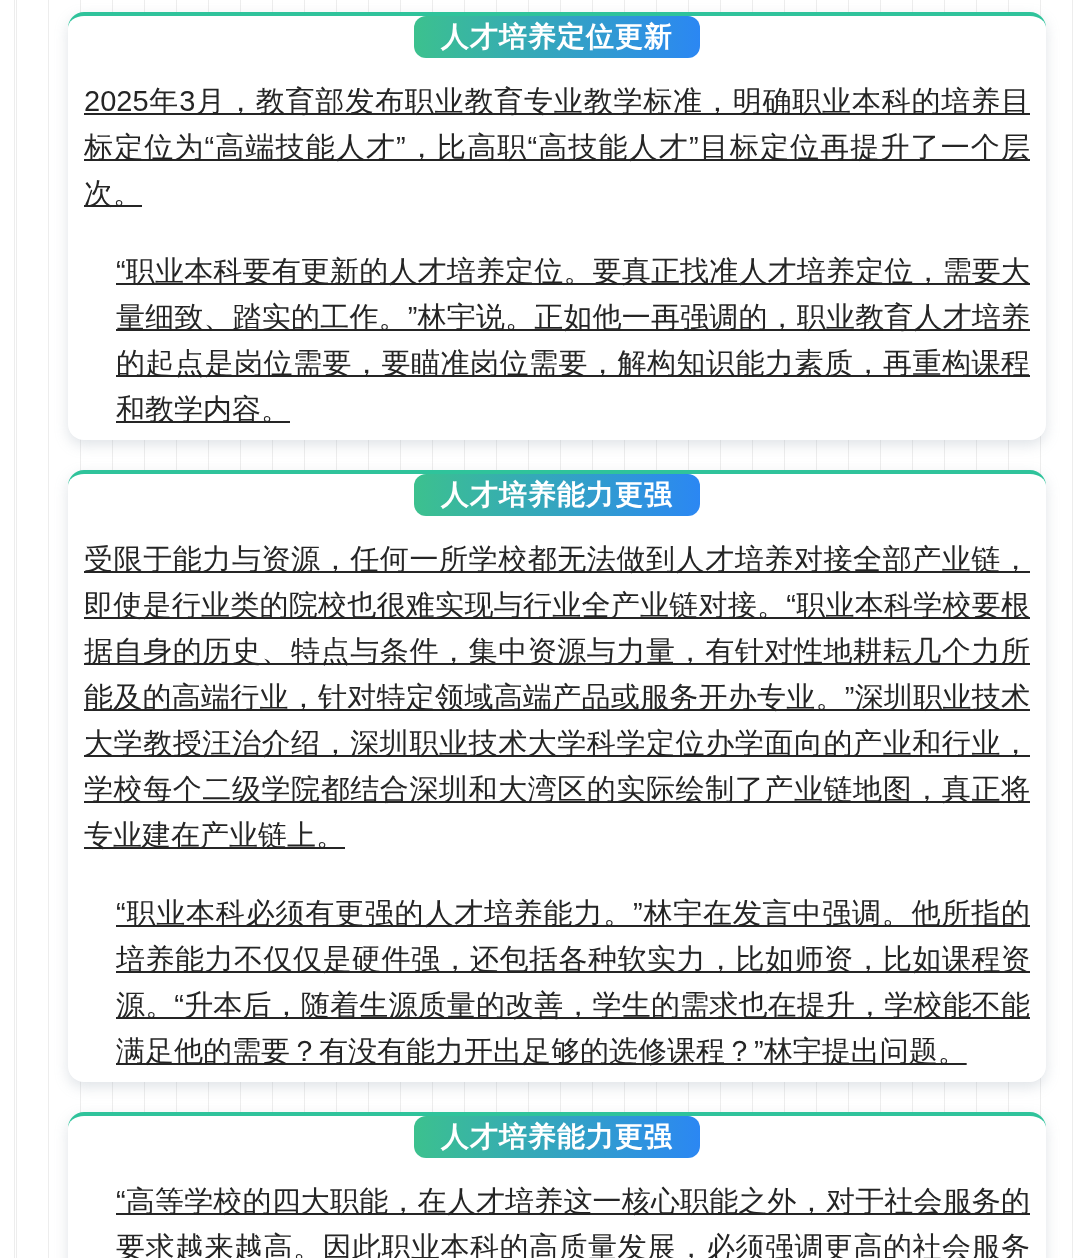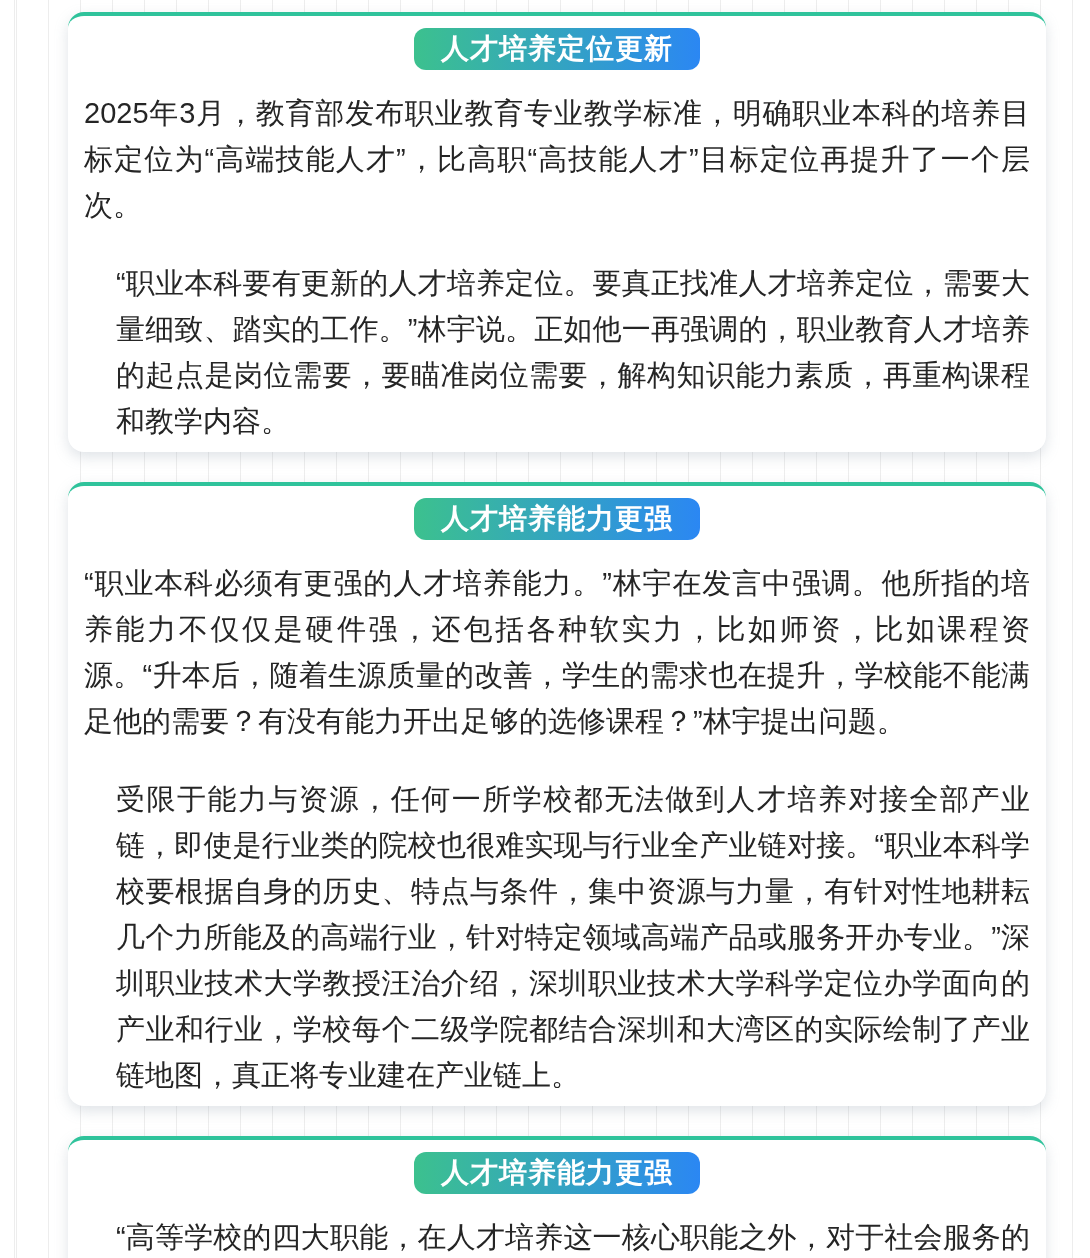--- a/index.html
+++ b/index.html
@@ -22,21 +22,21 @@
   }
   .card {
     box-sizing: border-box;
     width: 978px;
     margin-left: 68px;
     margin-bottom: 30px;
     background: #ffffff;
     border-top: 4px solid #2fc39b;
     border-radius: 16px;
     box-shadow: 0 5px 14px rgba(140, 155, 170, 0.28);
-    padding: 12px 16px 8px 16px;
+    padding: 0 16px 8px 16px;
   }
   .card--last {
     min-height: 280px;
     margin-bottom: 0;
   }
   .pill {
     width: fit-content;
     margin: 0 auto;
     height: 42px;
     line-height: 42px;
@@ -52,20 +52,21 @@
   }
   .card-body {
     margin-top: 20px;
   }
   .card-body p {
     margin: 0 0 32px 0;
     font-size: 29px;
     line-height: 46px;
     color: #252525;
     text-align: justify;
+    text-decoration: underline;
   }
   .card-body p:last-child {
     margin-bottom: 0;
     margin-left: 32px;
   }
 </style>
 </head>
 <body>
 
 <div class="page">
@@ -78,22 +79,22 @@
       <p>2025年3月，教育部发布职业教育专业教学标准，明确职业本科的培养目标定位为“高端技能人才”，比高职“高技能人才”目标定位再提升了一个层次。</p>
       <p>“职业本科要有更新的人才培养定位。要真正找准人才培养定位，需要大量细致、踏实的工作。”林宇说。正如他一再强调的，职业教育人才培养的起点是岗位需要，要瞄准岗位需要，解构知识能力素质，再重构课程和教学内容。</p>
     </div>
   </section>
 
   <section class="card">
     <div class="pill">
       <span>人才培养能力更强</span>
     </div>
     <div class="card-body">
+      <p>受限于能力与资源，任何一所学校都无法做到人才培养对接全部产业链，即使是行业类的院校也很难实现与行业全产业链对接。“职业本科学校要根据自身的历史、特点与条件，集中资源与力量，有针对性地耕耘几个力所能及的高端行业，针对特定领域高端产品或服务开办专业。”深圳职业技术大学教授汪治介绍，深圳职业技术大学科学定位办学面向的产业和行业，学校每个二级学院都结合深圳和大湾区的实际绘制了产业链地图，真正将专业建在产业链上。</p>
       <p>“职业本科必须有更强的人才培养能力。”林宇在发言中强调。他所指的培养能力不仅仅是硬件强，还包括各种软实力，比如师资，比如课程资源。“升本后，随着生源质量的改善，学生的需求也在提升，学校能不能满足他的需要？有没有能力开出足够的选修课程？”林宇提出问题。</p>
-      <p>受限于能力与资源，任何一所学校都无法做到人才培养对接全部产业链，即使是行业类的院校也很难实现与行业全产业链对接。“职业本科学校要根据自身的历史、特点与条件，集中资源与力量，有针对性地耕耘几个力所能及的高端行业，针对特定领域高端产品或服务开办专业。”深圳职业技术大学教授汪治介绍，深圳职业技术大学科学定位办学面向的产业和行业，学校每个二级学院都结合深圳和大湾区的实际绘制了产业链地图，真正将专业建在产业链上。</p>
     </div>
   </section>
 
   <section class="card card--last">
     <div class="pill">
       <span>人才培养能力更强</span>
     </div>
     <div class="card-body">
       <p>“高等学校的四大职能，在人才培养这一核心职能之外，对于社会服务的要求越来越高。因此职业本科的高质量发展，必须强调更高的社会服务价值。”林宇说。</p>
     </div>

